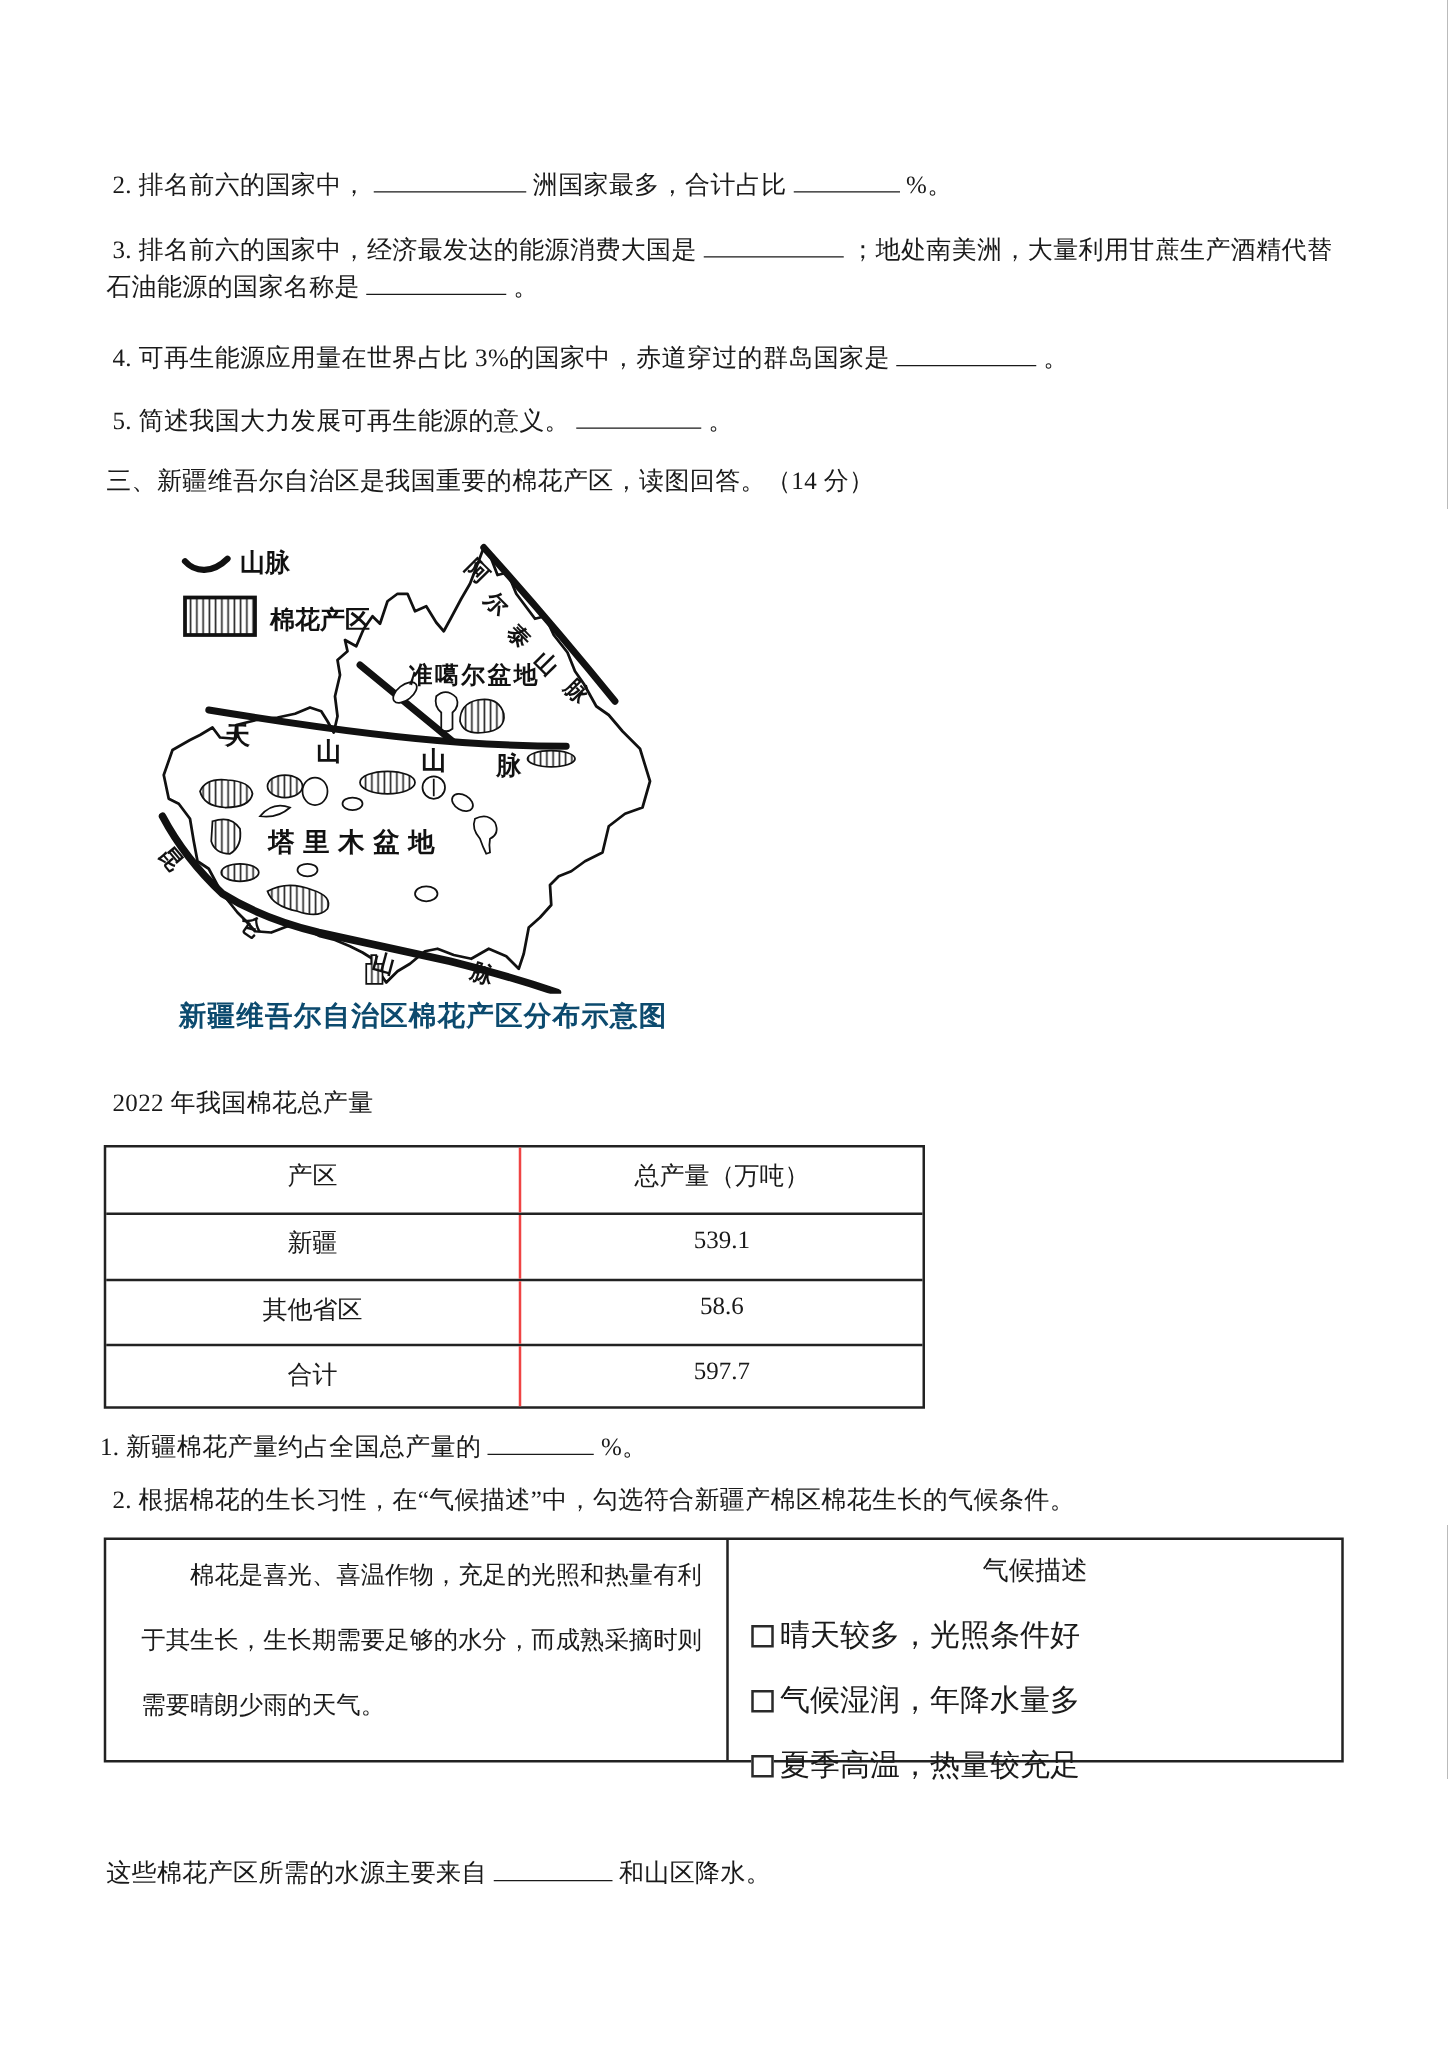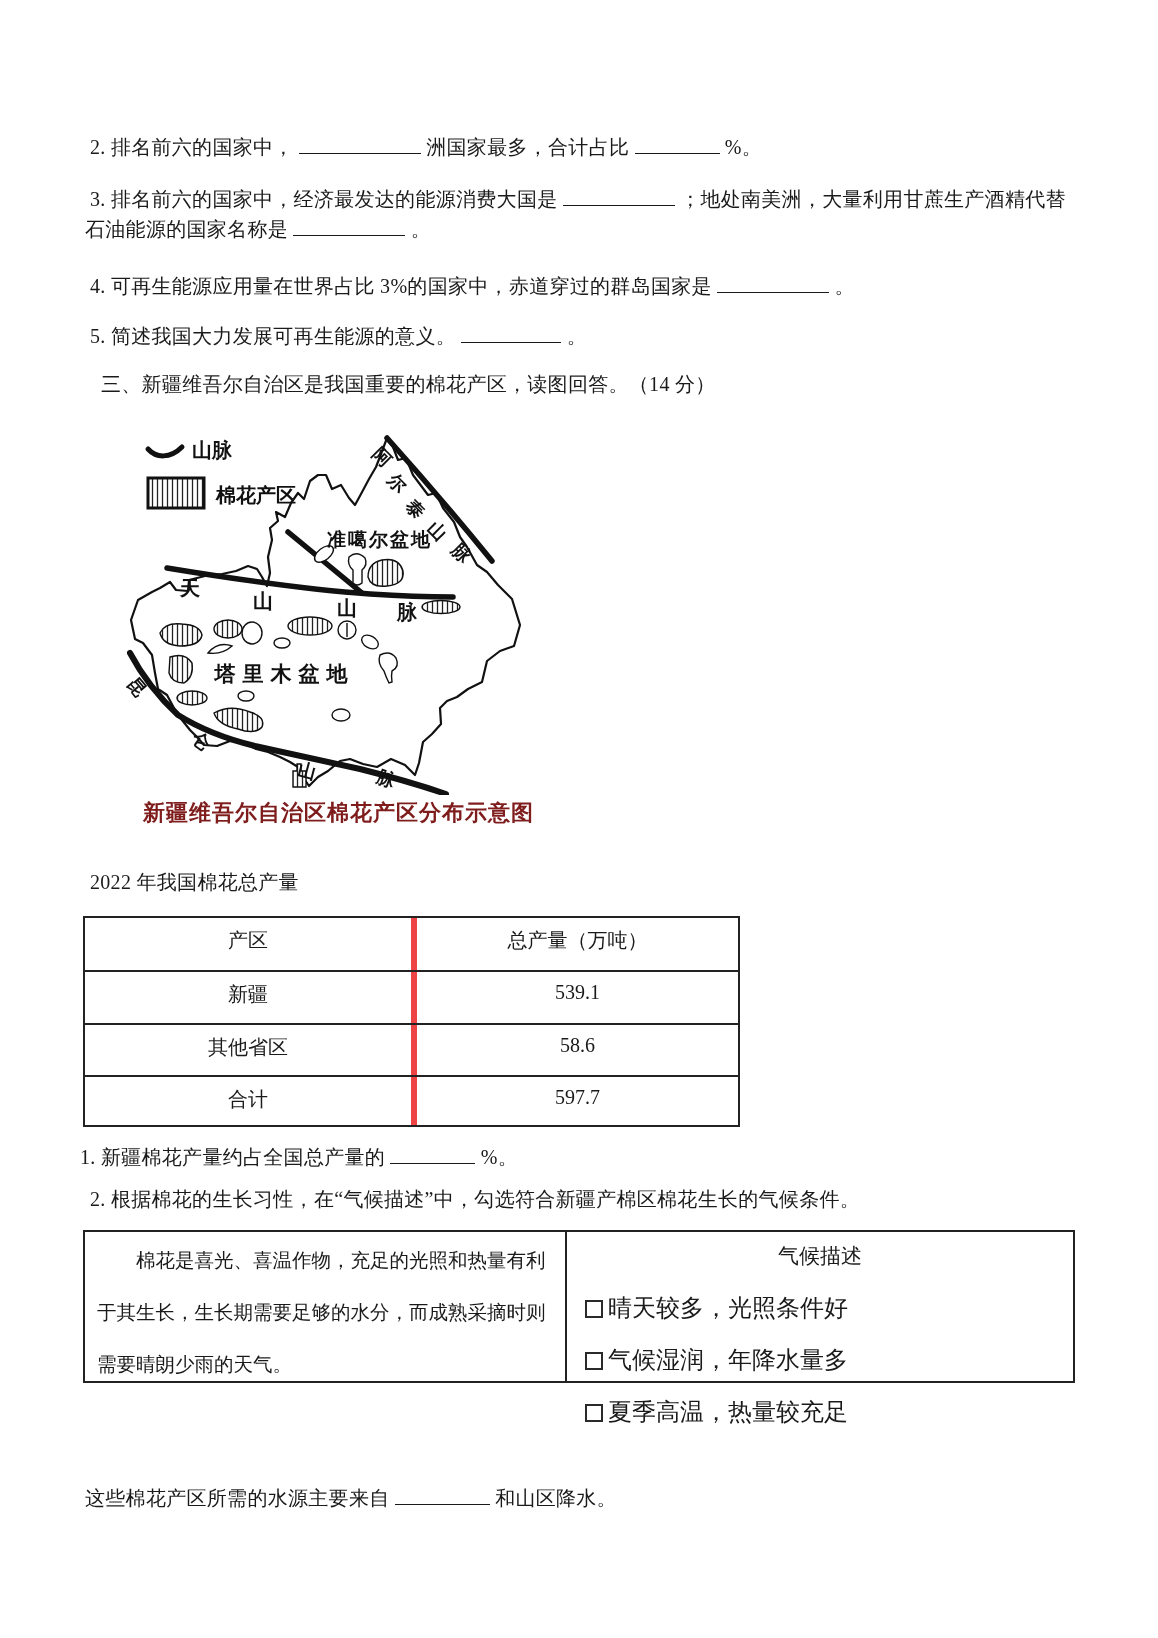--- a/index.html
+++ b/index.html
@@ -5,32 +5,32 @@
   html,body{margin:0;padding:0;background:#888;}
   .page{
     position:relative; width:1158px; height:1638px; background:#ffffff;
     font-family:"Liberation Serif","DejaVu Serif",serif;
     color:#1a1a1a; overflow:hidden;
   }
   .tline{position:absolute; font-size:20px; white-space:nowrap; letter-spacing:0.3px;}
   .blank{display:inline-block; border-bottom:1.6px solid #1a1a1a; height:0.95em; vertical-align:baseline;}
   .w120{width:122px}.w110{width:112px}.w95{width:95px}.w85{width:85px}.w100{width:100px}
   .caption{position:absolute; font-family:"Liberation Sans","DejaVu Sans",sans-serif;
-    font-weight:700; font-size:22px; letter-spacing:1px; color:#7f1d1d;}
+    font-weight:700; font-size:22px; letter-spacing:1px; color:#0c4a6e;}
   
   .ptable{position:absolute; left:83px; top:916px; width:657px; height:211px;
     border:2px solid #222; box-sizing:border-box;}
   .prow{display:flex; box-sizing:border-box; border-top:2px solid #222;}
   .prow:first-child{border-top:none;}
   .pcell{box-sizing:border-box; text-align:center; padding-top:9px; font-size:20px;}
-  .pcell.left{width:332px; border-right:6px solid #ef4444;}
+  .pcell.left{width:332px; border-right:2px solid #ef4444;}
   .pcell.right{flex:1;}
   
-  .htable{position:absolute; left:83px; top:1230px; width:992px; height:153px;
-    border:2px solid #222; box-sizing:border-box; display:flex;}
+  .htable{position:absolute; left:83px; top:1230px; width:992px; height:180px;
+    border:2px solid #222; box-sizing:border-box; display:flex;padding-left:16px;}
   .hleft{width:482px; border-right:2px solid #222; box-sizing:border-box;
     padding:3px 12px 0 12px; font-size:19.5px; line-height:52px; text-indent:2em;}
   .hright{flex:1; position:relative; box-sizing:border-box;}
   .hhead{position:absolute; top:10px; left:0; right:0; text-align:center; font-size:21px;}
   .opt{position:absolute; left:18px; font-size:24px; white-space:nowrap;}
   .cb{display:inline-block; width:14px; height:14px; border:2px solid #2a2a2a;
     margin-right:5px; vertical-align:-2px; background:#fff;}
   .mapwrap{position:absolute; left:110px; top:425px;}
   .mlab{font-family:"Liberation Sans","DejaVu Sans",sans-serif; font-weight:700; fill:#111;}
 </style>
@@ -63,21 +63,21 @@
     <span class="blank w110"></span>
     <span>。</span>
   </div>
 
   <div class="tline" style="left:90px; top:323px;">
     <span>5. 简述我国大力发展可再生能源的意义。</span>
     <span class="blank w100"></span>
     <span>。</span>
   </div>
 
-  <div class="tline" style="left:85px; top:371px;margin-left:16px;">三、新疆维吾尔自治区是我国重要的棉花产区，读图回答。（14 分）</div>
+  <div class="tline" style="left:85px; top:371px;">三、新疆维吾尔自治区是我国重要的棉花产区，读图回答。（14 分）</div>
 
   <div class="mapwrap">
     <svg width="480" height="370" viewBox="0 0 480 370">
       <defs>
         <pattern id="hatch" patternUnits="userSpaceOnUse" width="5" height="8">
           <rect width="5" height="8" fill="#ffffff"></rect>
           <path d="M2.5,0 V8" stroke="#222" stroke-width="1.3"></path>
         </pattern>
       </defs>
 

